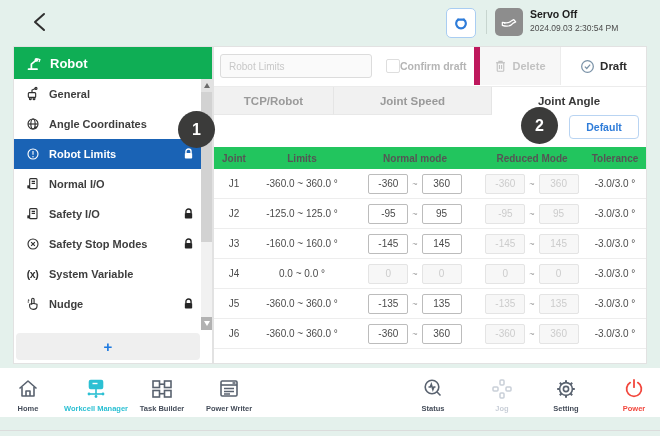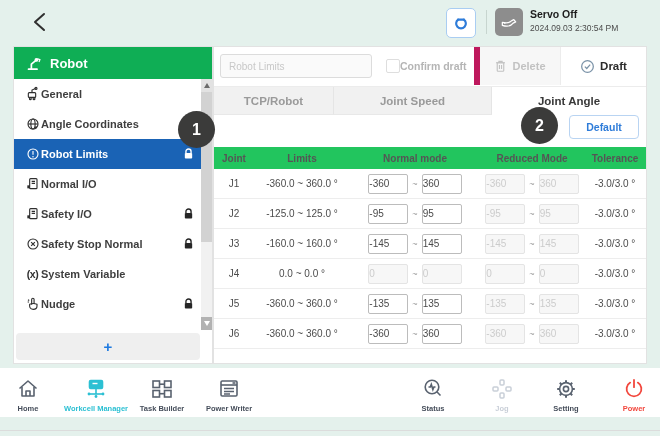--- a/index.html
+++ b/index.html
@@ -19,21 +19,21 @@
   .servo-text{position:absolute;left:530px;top:8px;line-height:1.2}
   .servo-status{font-size:10.5px;font-weight:bold;color:#1d1d1d}
   .servo-time{font-size:8.5px;color:#4b4b4b;margin-top:2px}
 
   
   .sidebar{position:absolute;left:13px;top:46px;width:200px;height:318px;background:#ffffff;
       border:1px solid #e2e2e2;box-sizing:border-box}
   .sidebar-header{height:32px;background:#0fae55;color:#fff;display:flex;align-items:center;
       gap:8px;padding-left:11px;font-weight:bold;font-size:13px}
   .side-list{position:absolute;left:0;top:32px;right:11px;bottom:33px;overflow:hidden}
-  .side-item{height:30px;display:flex;align-items:center;padding-left:10px;
+  .side-item{height:30px;display:flex;align-items:center;padding-left:10px;gap:8px;
       font-size:11px;font-weight:bold;color:#3e3e3e;cursor:pointer}
   .side-item .sicon{width:17px;height:17px;flex:0 0 17px;color:#2f2f2f;display:flex;
       align-items:center;justify-content:center}
   .side-item .lock{margin-left:auto;margin-right:7px;color:#262626;display:flex}
   .side-item.selected{background:#1a63b5;color:#fff}
   .side-item.selected .sicon,.side-item.selected .lock{color:#fff}
   .varicon{font-size:10.5px;font-weight:bold;letter-spacing:-0.5px}
 
   .scrollbar{position:absolute;top:32px;right:0;width:11px;bottom:33px;background:#f1f1f1}
   .scroll-up{position:absolute;top:0;left:0;width:11px;height:13px;background:#e2e2e2;
@@ -83,21 +83,21 @@
       font-size:10px;font-weight:bold;color:#555}
   .trow{display:flex;height:29px;align-items:center;border-bottom:1px solid #ededed;
       font-size:10px;color:#4c4c4c}
   .col-joint{width:40px;text-align:center}
   .col-limits{width:96px;text-align:center}
   .col-normal{width:130px;display:flex;align-items:center;justify-content:center;gap:4px}
   .col-reduced{width:104px;display:flex;align-items:center;justify-content:center;gap:4px}
   .col-tol{width:62px;text-align:center}
   .thead .col-normal,.thead .col-reduced{display:block;text-align:center}
   .cell-input{width:40px;height:20px;border:1px solid #bcbcbc;border-radius:2px;font-size:10px;
-      color:#4a4a4a;background:#fff;box-sizing:border-box;padding:0;outline:none;
+      text-align:center;color:#4a4a4a;background:#fff;box-sizing:border-box;padding:0;outline:none;
       font-family:"Liberation Sans",sans-serif}
   .cell-input.off{background:#f7f7f7;border-color:#e4e4e4;color:#ccc}
   .tilde{color:#9a9a9a;font-size:9px}
 
   
   .badge{position:absolute;width:37px;height:37px;border-radius:50%;background:#3b3b3a;color:#fff;
       font-size:16px;font-weight:bold;display:flex;align-items:center;justify-content:center;z-index:6}
   .badge-1{left:178px;top:111px}
   .badge-2{left:521px;top:107px}
 
@@ -227,21 +227,21 @@
       </span>
     </div>
 
     <div class="side-item">
       <span class="sicon">
         <svg width="16" height="16" viewBox="0 0 24 24" fill="none" stroke="currentColor" stroke-width="1.7">
           <circle cx="12" cy="12" r="7.5"></circle>
           <path d="M9.2 9.2l5.6 5.6M14.8 9.2l-5.6 5.6"></path>
         </svg>
       </span>
-      <span>Safety Stop Normal</span>
+      <span>Safety Stop Modes</span>
       <span class="lock">
         <svg width="11" height="12" viewBox="0 0 12 13">
             <path d="M3.2 5.4V3.9a2.8 2.8 0 0 1 5.6 0v1.5" fill="none" stroke="currentColor" stroke-width="1.5"></path>
             <rect x="2" y="5.4" width="8" height="6" rx="0.9" fill="currentColor"></rect>
           </svg>
       </span>
     </div>
 
     <div class="side-item">
       <span class="sicon">

